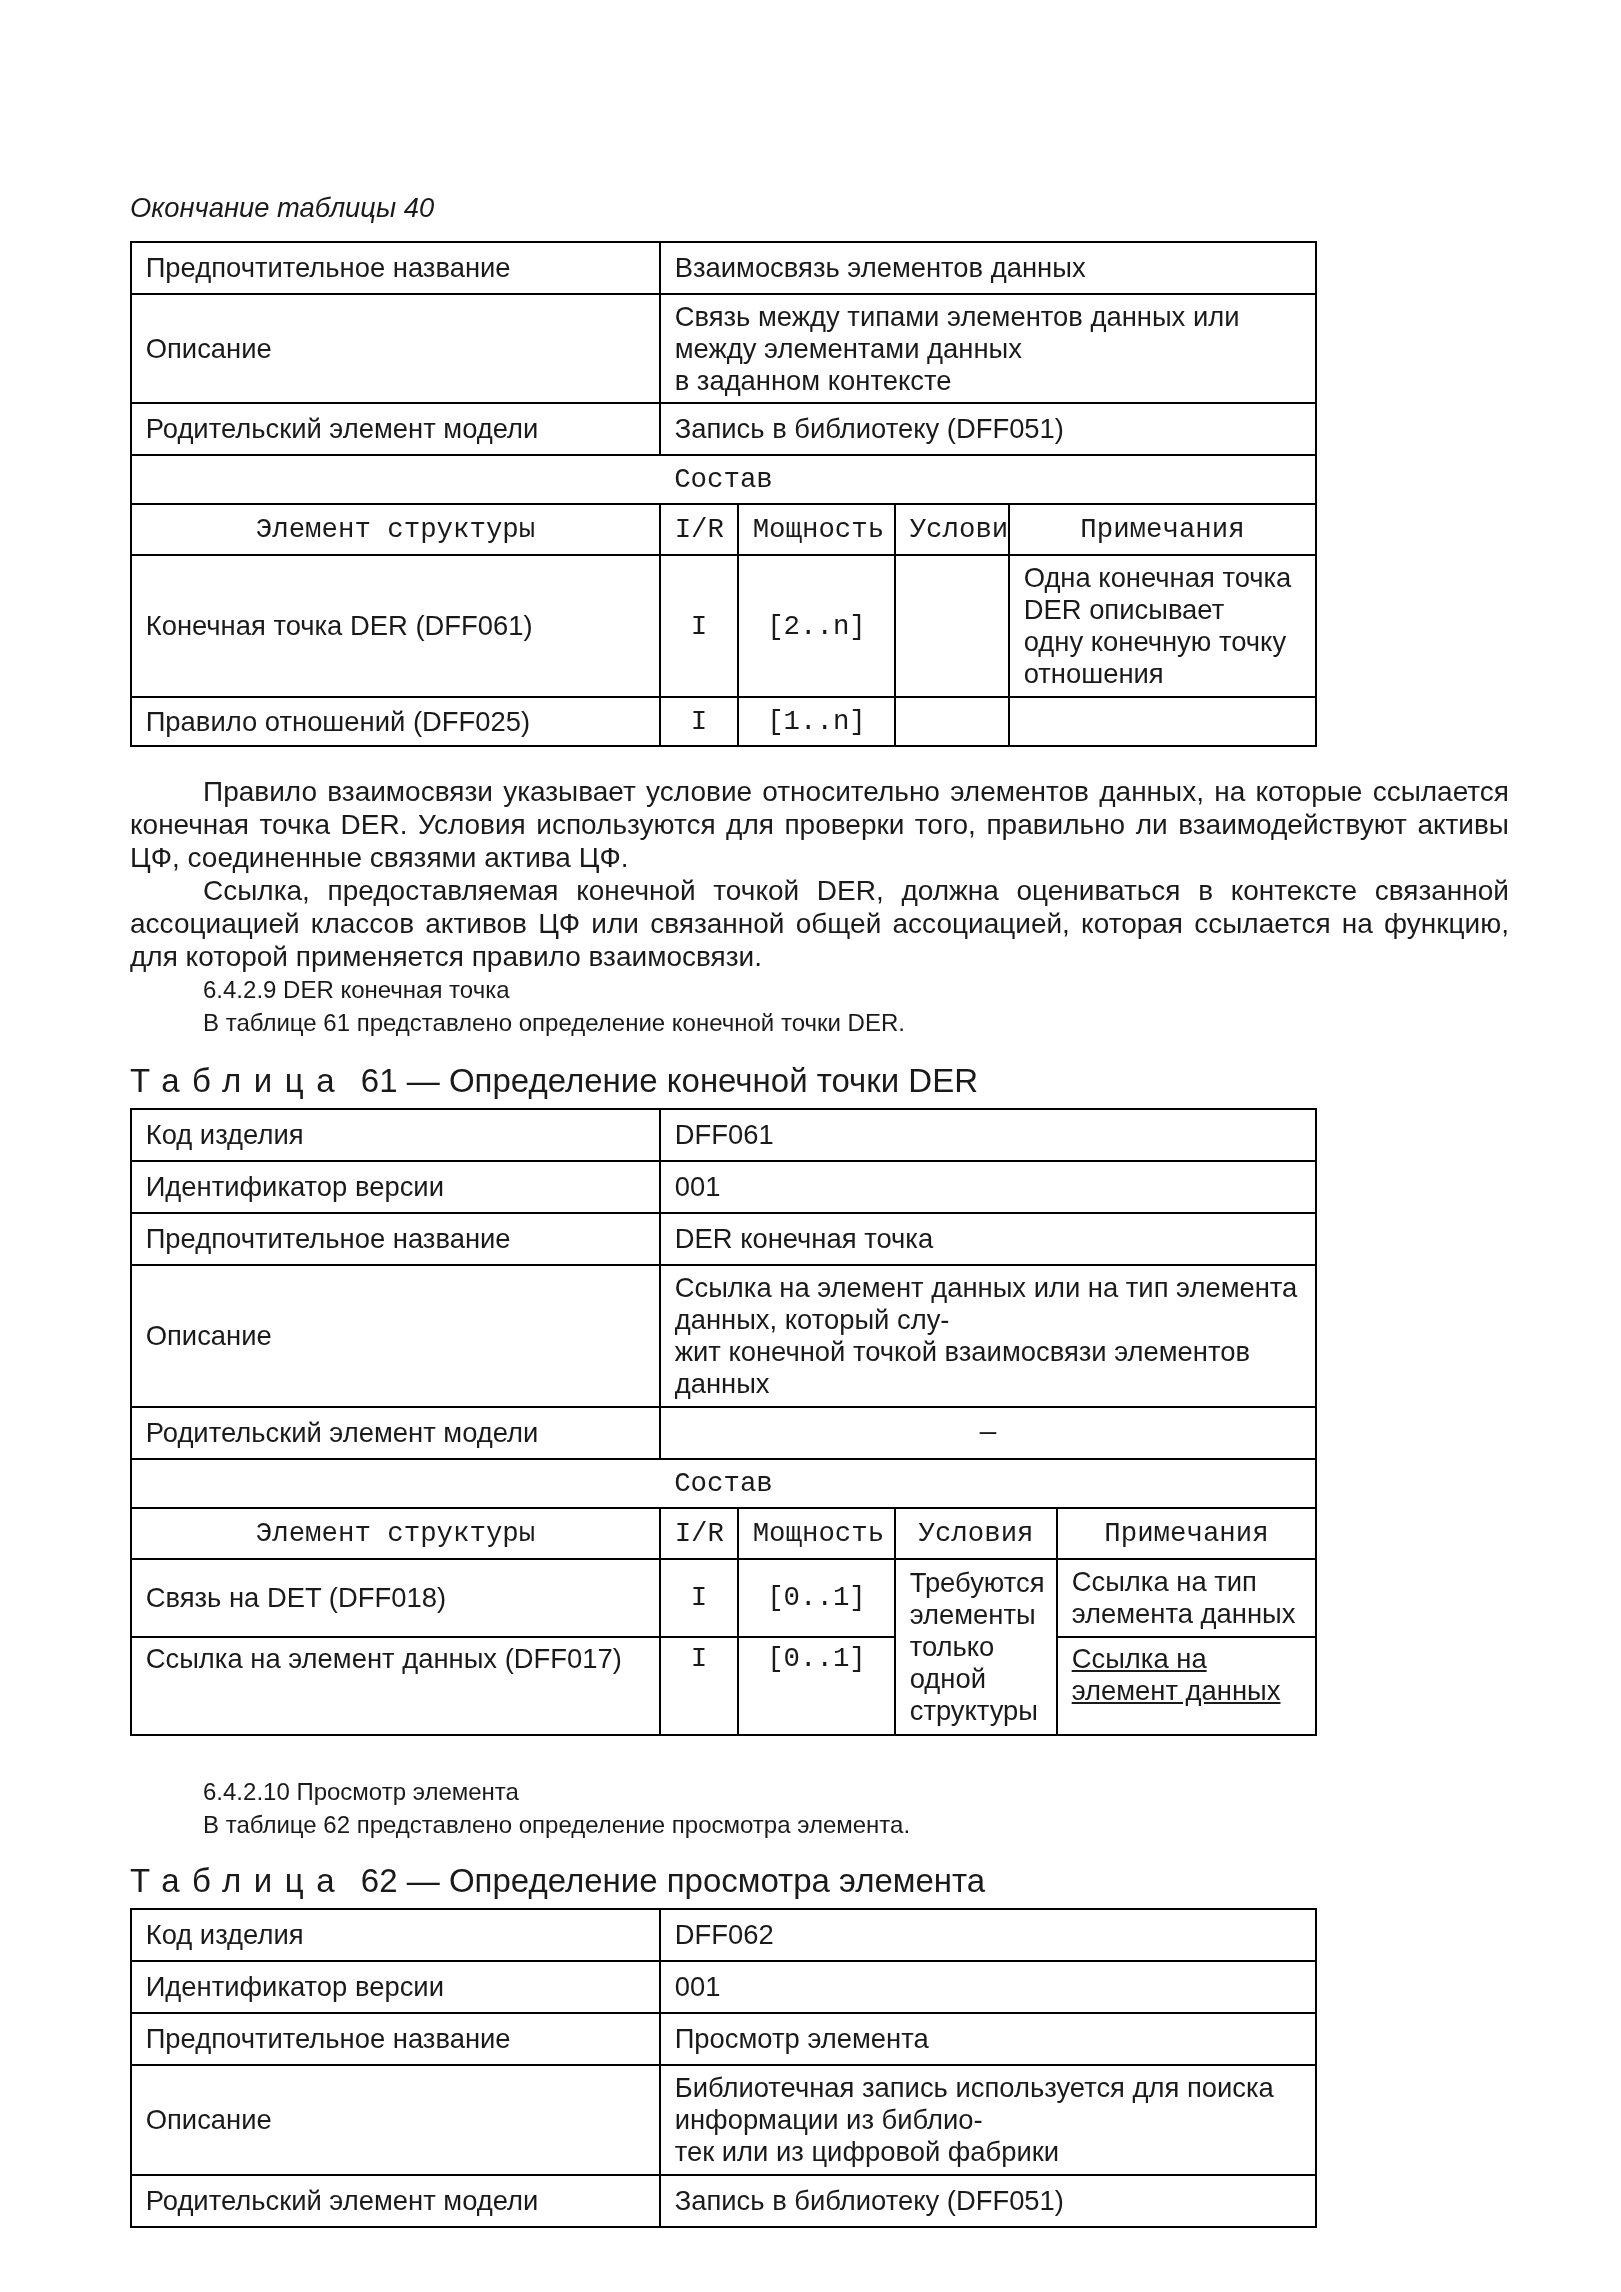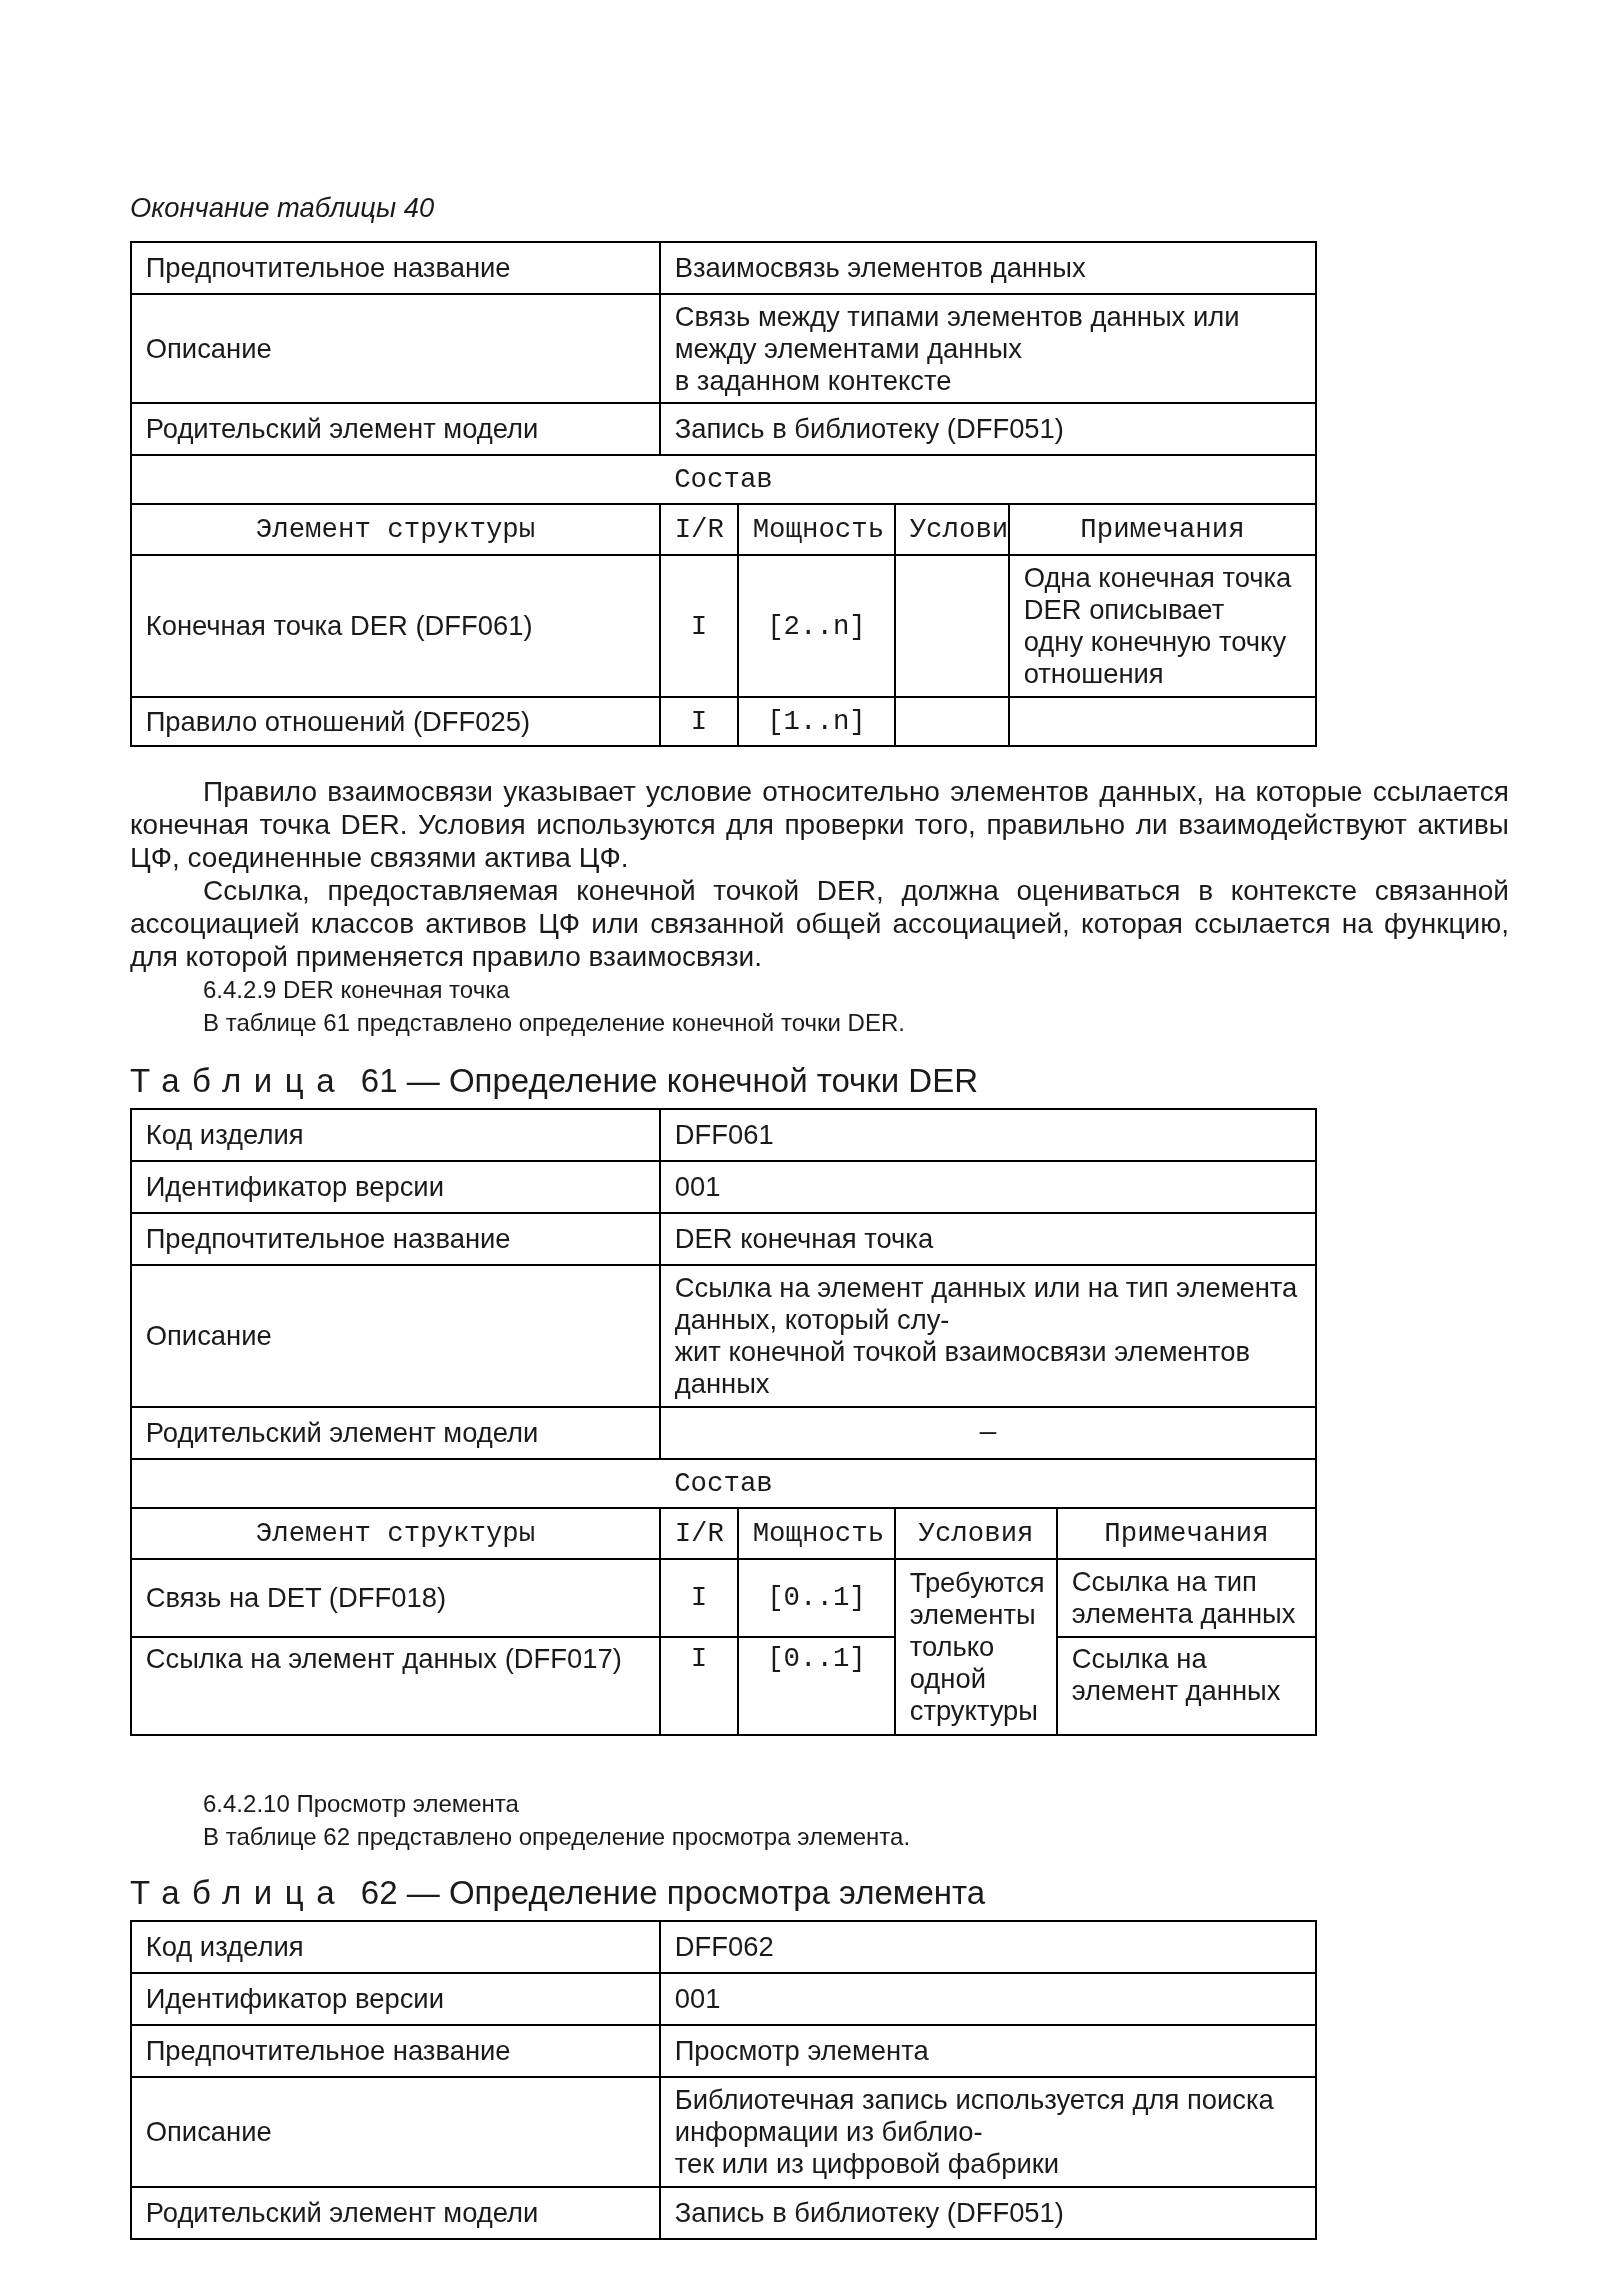--- a/index.html
+++ b/index.html
@@ -68,21 +68,21 @@
     margin-left: 73px;
   }
   .tbl-caption {
     font-size: 33px;
     margin-top: 23.5px;
     margin-bottom: 7.8px;
   }
   .tbl-caption.c62 { margin-top: 21.6px; }
   .cap-word { letter-spacing: 0.38em; }
   .cap-rest { margin-left: 13.7px; }
-  .after-t61 { margin-top: 51px; }
+  .after-t61 { margin-top: 39px; }
   .page-number {
     font-size: 27.4px;
     margin-top: 59px;
   }
 </style>
 </head>
 <body>
 
 <div class="content">
 
@@ -197,21 +197,21 @@
       <td rowspan="2">Требуются
 элементы
 только одной
 структуры</td>
       <td>Ссылка на тип элемента данных</td>
     </tr>
     <tr class="h100">
       <td style="vertical-align:top;">Ссылка на элемент данных (DFF017)</td>
       <td class="center" style="vertical-align:top;">I</td>
       <td class="center" style="vertical-align:top;">[0..1]</td>
-      <td style="vertical-align:top;">Ссылка на элемент данных</td>
+      <td style="vertical-align:top;text-decoration:underline;">Ссылка на элемент данных</td>
     </tr>
   </tbody>
     </table>
 
   <div class="textblock after-t61">
     <div class="hline">6.4.2.10 Просмотр элемента</div>
     <div class="hline">В таблице 62 представлено определение просмотра элемента.</div>
   </div>
 
   <div class="tbl-caption c62">

